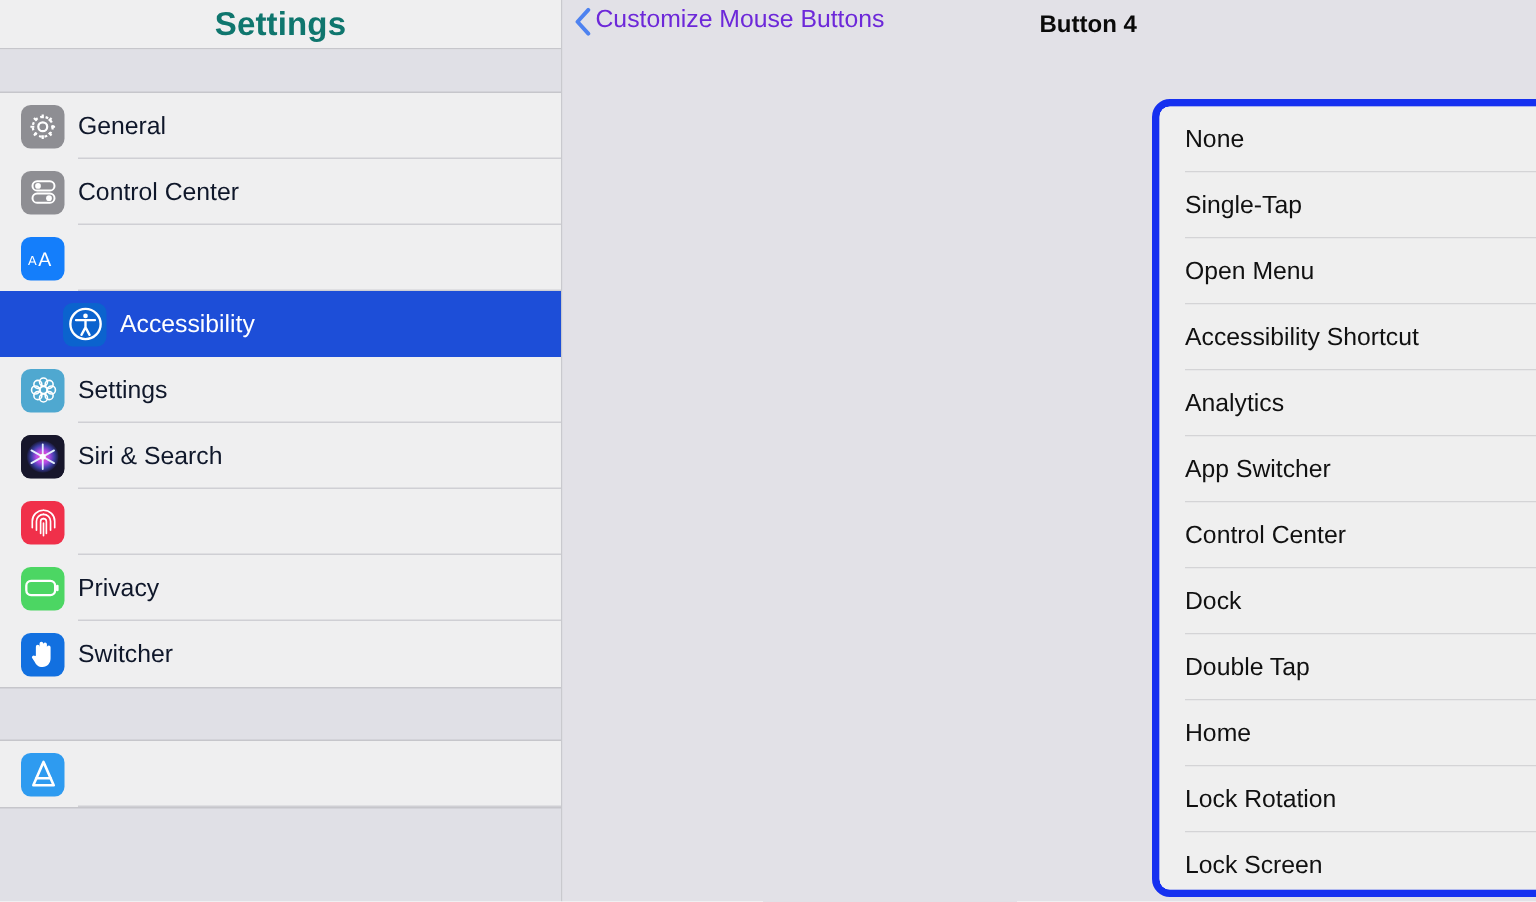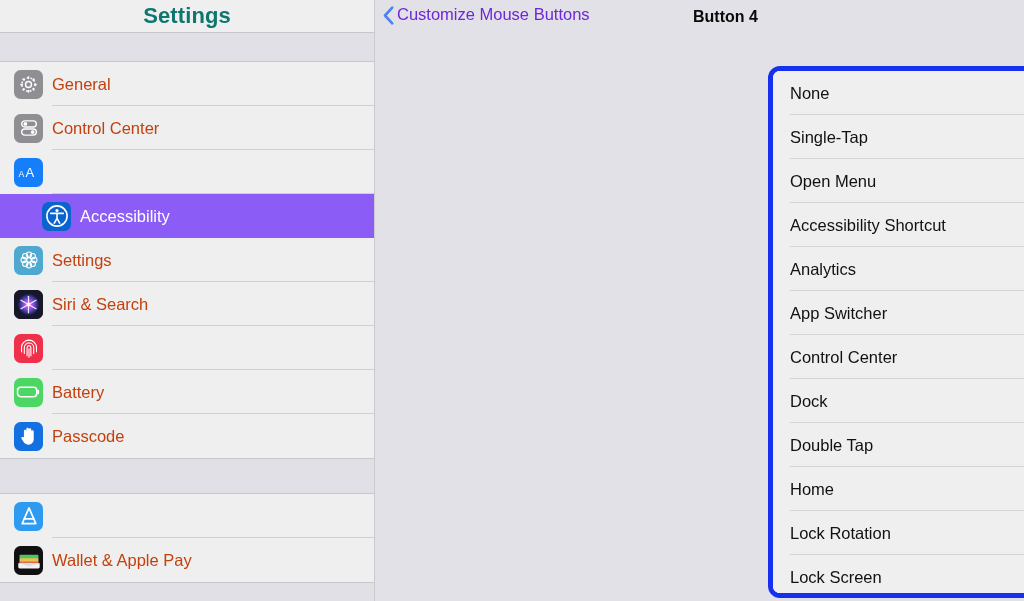--- a/index.html
+++ b/index.html
@@ -61,21 +61,21 @@
 
   .sb-row {
     position: relative;
     height: 44px;
     display: flex;
     align-items: center;
     padding-left: 14px;
     box-sizing: border-box;
     background: #EFEFF0;
   }
-  .sb-row.selected { background: #8b5cf6; padding-left: 42px; }
+  .sb-row.selected { background: #1d4ed8; padding-left: 42px; }
   .sb-row .sep {
     position: absolute;
     left: 52px;
     right: 0;
     bottom: 0;
     height: 1px;
     background: #CFCFD4;
   }
 
   .sb-icon {
@@ -85,21 +85,21 @@
     border-radius: 6.5px;
     margin-right: 9px;
     display: flex;
     align-items: center;
     justify-content: center;
     overflow: hidden;
     position: relative;
   }
   .sb-label {
     font-size: 16.5px;
-    color: #c2410c;
+    color: #0f172a;
     white-space: nowrap;
   }
   .sb-row.selected .sb-label { color: #ffffff; }
 
   
   #content {
     position: relative;
     width: 649px;
     height: 601px;
     background: #E2E1E7;
@@ -304,56 +304,44 @@
           </div>
           <div class="sep"></div>
         </div>
         <div class="sb-row">
           <div class="sb-icon" style="background: rgb(76, 214, 99);">
             <svg width="25" height="16" viewBox="0 0 26 16">
         <rect x="1.6" y="3.1" width="20" height="9.8" rx="3.3" fill="none" stroke="white" stroke-width="1.6"></rect>
         <path d="M23.1 6.6v2.8" stroke="white" stroke-width="1.8" stroke-linecap="round"></path>
             </svg>
           </div>
-          <div class="sb-label">Battery</div>
+          <div class="sb-label">Privacy</div>
           <div class="sep"></div>
         </div>
         <div class="sb-row last">
           <div class="sb-icon" style="background: rgb(18, 112, 224);">
             <svg width="20" height="22" viewBox="0 0 22 24">
         <path d="M5.4 13.2V6.6a1.35 1.35 0 0 1 2.7 0v5.1V4.3a1.35 1.35 0 0 1 2.7 0v7.4V4.9a1.35 1.35 0 0 1 2.7 0v6.8V7.1a1.35 1.35 0 0 1 2.7 0v8.1c0 3.6-2.4 6.3-5.9 6.3-3.2 0-4.7-1.7-5.7-3.7L2.9 15.3a1.3 1.3 0 0 1 1.9-1.8z" fill="white"></path>
             </svg>
           </div>
-          <div class="sb-label">Passcode</div>
+          <div class="sb-label">Switcher</div>
         </div>
       </div>
 
     <div class="sb-gap mid"></div>
 
     <div class="sb-group" id="sb-group-1">
         <div class="sb-row">
           <div class="sb-icon" style="background: rgb(46, 155, 240);">
             <svg width="22" height="22" viewBox="0 0 24 24">
         <path d="M12 3.2 L19.4 20.2 L4.6 20.2 Z" fill="none" stroke="white" stroke-width="1.9" stroke-linejoin="round"></path>
         <path d="M6.8 15.1 H17.2" stroke="white" stroke-width="1.9" stroke-linecap="round"></path>
             </svg>
           </div>
           <div class="sep"></div>
-        </div>
-        <div class="sb-row last">
-          <div class="sb-icon" style="background: rgb(16, 16, 18);">
-            <svg width="24" height="20" viewBox="0 0 26 22">
-        <rect x="2.6" y="5.2" width="20.8" height="5" rx="1" fill="#4FC36B"></rect>
-        <rect x="2.6" y="9.0" width="20.8" height="5" rx="1" fill="#E8C34A"></rect>
-        <rect x="2.6" y="12.6" width="20.8" height="5" rx="1" fill="#D86A5E"></rect>
-        <path d="M1.2 14.6 h23.6 v4.2 a1.6 1.6 0 0 1 -1.6 1.6 h-20.4 a1.6 1.6 0 0 1 -1.6 -1.6 z" fill="#F2F2F2"></path>
-        <path d="M1.2 14.6 h23.6 l-11.8 3.3 z" fill="#DCDCDC"></path>
-            </svg>
-          </div>
-          <div class="sb-label">Wallet &amp; Apple Pay</div>
         </div>
       </div>
 
     <div class="sb-gap bottom"></div>
   </div>
 
   <div id="content">
 
     <div class="nav-bar">
       <div class="back-btn">

